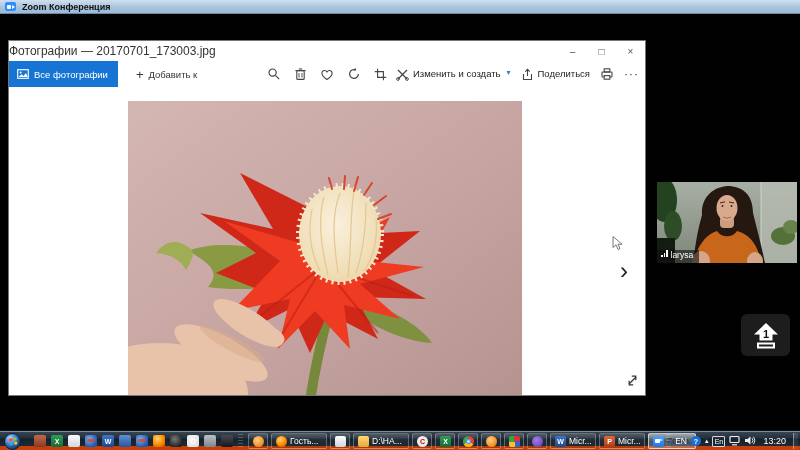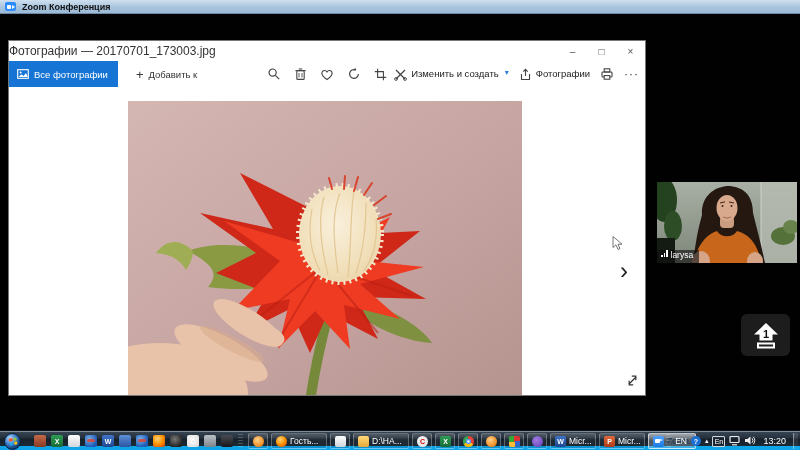--- a/index.html
+++ b/index.html
@@ -1,18 +1,18 @@
 <!DOCTYPE html>
 <html><head>
 <meta charset="utf-8">
 <style>
   * { margin:0; padding:0; box-sizing:border-box; }
   html,body { width:800px; height:450px; overflow:hidden; background:#000;
     font-family:"Liberation Sans", sans-serif; }
-  #stage { position:relative; width:800px; height:450px; background:#0ea5e9; }
+  #stage { position:relative; width:800px; height:450px; background:#c2410c; }
 
   
   .zoom-titlebar { position:absolute; left:0; top:0; width:800px; height:14px;
     background:linear-gradient(#cfe0ef, #a9c4dd 55%, #9cbad6);
     border-bottom:1px solid #6d89a6; display:flex; align-items:center; padding-left:5px; }
   .zoom-app-ic { width:11px; height:9px; background:#2d8cff; border-radius:2px;
     position:relative; margin-right:6px; }
   .zoom-app-ic::after { content:""; position:absolute; left:2px; top:2.5px; width:4px; height:4px;
     background:#fff; border-radius:1px; }
   .zoom-app-ic::before { content:""; position:absolute; right:1.5px; top:3px;
@@ -220,21 +220,21 @@
             <span class="dd-glyph">▾</span>
           </div>
           <div class="tb-group">
             <span class="tb-ic">
               <svg width="13" height="13" viewBox="0 0 13 13">
                   <path d="M2.5,6 V11.5 H10.5 V6" fill="none" stroke="#444" stroke-width="1.1"></path>
                   <line x1="6.5" y1="1.5" x2="6.5" y2="8" stroke="#444" stroke-width="1.1"></line>
                   <path d="M4.3,3.6 L6.5,1.3 L8.7,3.6" fill="none" stroke="#444" stroke-width="1.1"></path>
                 </svg>
             </span>
-            <span class="tb-lbl">Фотографии</span>
+            <span class="tb-lbl">Поделиться</span>
           </div>
           <span class="tb-ic">
             <svg width="14" height="14" viewBox="0 0 14 14">
                 <rect x="2" y="5" width="10" height="5" rx="0.8" fill="none" stroke="#444" stroke-width="1.1"></rect>
                 <rect x="4.2" y="1.8" width="5.6" height="3.2" fill="none" stroke="#444" stroke-width="1.1"></rect>
                 <rect x="4.2" y="8.6" width="5.6" height="3.6" fill="#fff" stroke="#444" stroke-width="1.1"></rect>
               </svg>
           </span>
           <span class="tb-more">···</span>
         </div>

